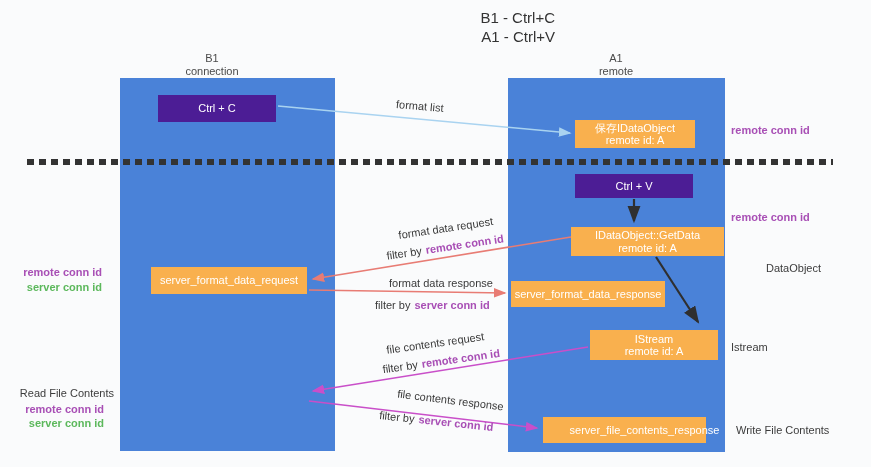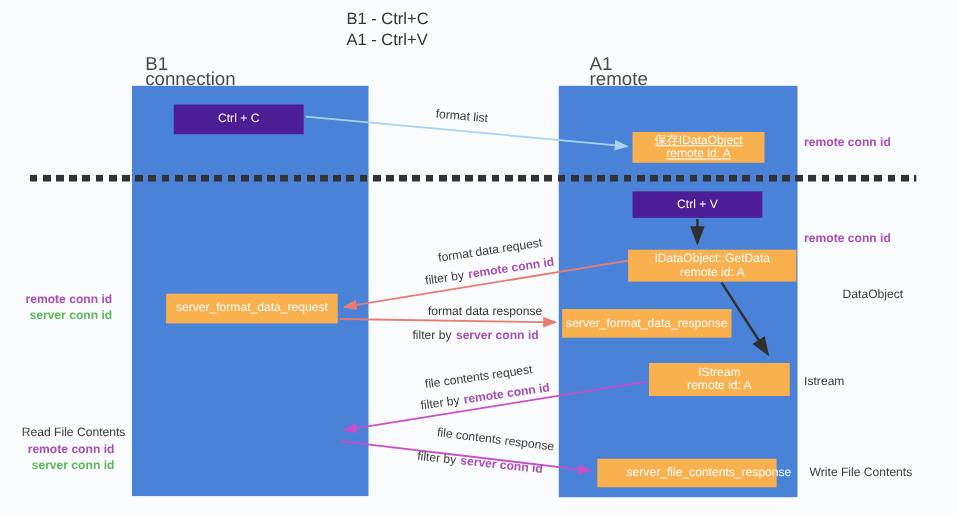--- a/index.html
+++ b/index.html
@@ -3,23 +3,23 @@
 <meta charset="utf-8">
 <style>
   * { margin:0; padding:0; box-sizing:border-box; }
   html,body { background:#f3f3f3; }
   #stage {
     position:relative; width:871px; height:467px;
     background:#fafbfc; overflow:hidden;
     font-family:"Liberation Sans", sans-serif;
     color:#3a3a3a;
   }
-  .title { position:absolute; left:315px; top:8px; width:240px; text-align:left;
+  .title { position:absolute; left:315px; top:8px; width:240px; text-align:right;
            font-size:15px; line-height:19px; color:#333; }
-  .lane-header { position:absolute; font-size:17px; line-height:13px; color:#4a4a4a; }
+  .lane-header { position:absolute; text-align:center; font-size:11px; line-height:13px; color:#4a4a4a; }
   .lane { position:absolute; background:#4a82d8; }
   .box { position:absolute; display:flex; align-items:center; justify-content:center;
          flex-direction:column; color:#fff; font-size:11px; line-height:12.5px; text-align:center; }
   .box.green { background:#4c1d95; }
   .box.orange { background:#f9b04e; }
   .flow-label { position:absolute; font-size:11px; color:#3a3a3a; white-space:nowrap; }
   .side-label { position:absolute; font-size:11px; white-space:nowrap; }
   .alignR { text-align:right; }
   .purple { color:#a84fb5; font-weight:bold; }
   .green-txt { color:#5cb85c; font-weight:bold; }
@@ -74,21 +74,21 @@
     <line x1="571" y1="237" x2="313" y2="279" stroke="#e87c74" stroke-width="1.6" marker-end="url(#mk-red)"></line>
     <line x1="309" y1="290" x2="505" y2="293" stroke="#e87c74" stroke-width="1.6" marker-end="url(#mk-red)"></line>
     <line x1="588" y1="347" x2="313" y2="391" stroke="#c94fc9" stroke-width="1.6" marker-end="url(#mk-magenta)"></line>
     <line x1="309" y1="401" x2="537" y2="428" stroke="#c94fc9" stroke-width="1.6" marker-end="url(#mk-magenta)"></line>
   </svg>
 
   <div class="box green" style="left:158px; top:95px; width:118px; height:27px;">
     <div>Ctrl + C</div>
   </div>
 
-  <div class="box orange" style="left:575px; top:120px; width:120px; height:28px;text-decoration:underline;">
+  <div class="box orange" style="left:575px; top:120px; width:120px; height:28px;">
     <div>保存IDataObject</div>
     <div>remote id: A</div>
   </div>
 
   <div class="box green" style="left:575px; top:174px; width:118px; height:24px;">
     <div>Ctrl + V</div>
   </div>
 
   <div class="box orange" style="left:571px; top:227px; width:153px; height:29px;">
     <div>IDataObject::GetData</div>

